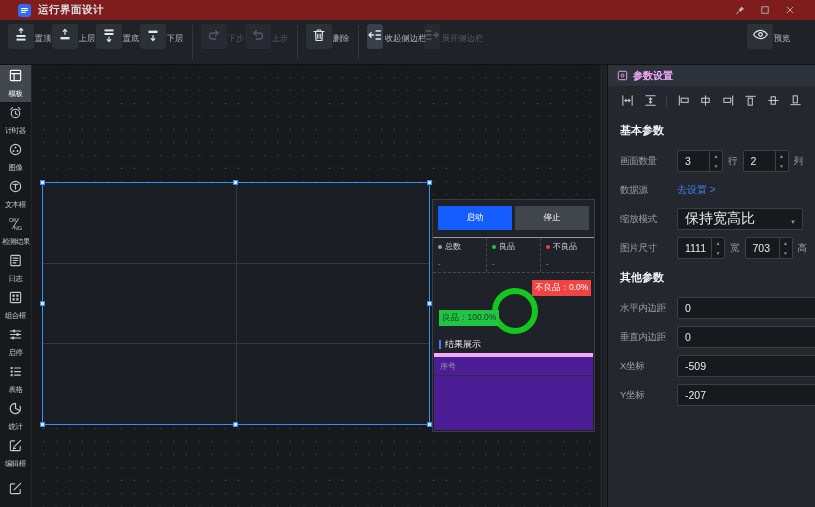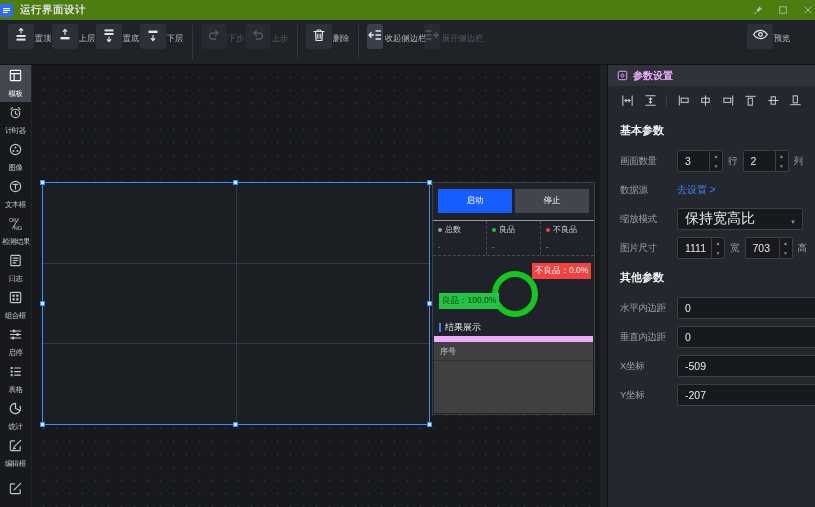--- a/index.html
+++ b/index.html
@@ -1,21 +1,21 @@
 <!DOCTYPE html>
 <html><head>
 <meta charset="utf-8">
 <style>
   * { box-sizing: border-box; margin: 0; padding: 0; }
   html,body { width:815px; height:507px; overflow:hidden; }
   body { font-family:"Liberation Sans","DejaVu Sans",sans-serif; background:#17191c; -webkit-font-smoothing:antialiased; }
   .app { width:815px; height:507px; display:flex; flex-direction:column; background:#17191c; }
 
   
-  .titlebar { height:20px; background:#4d7c0f; display:flex; align-items:center; padding:0 0; flex-shrink:0; }
+  .titlebar { height:20px; background:#7f1d1d; display:flex; align-items:center; padding:0 18px; flex-shrink:0; }
   .app-icon { width:13px; height:13px; background:#2f6bff; border-radius:3px; display:flex; align-items:center; justify-content:center; color:#fff; }
   .app-title { font-size:10.5px; font-weight:bold; color:#dfe1e5; margin-left:7px; flex:1; letter-spacing:.5px; }
   .win-controls { display:flex; align-items:center; gap:15px; color:#b9bcc0; margin-right:2px; }
   .win-controls svg { display:block; }
 
   
   .toolbar { height:45px; background:#1f2227; display:flex; align-items:flex-start; padding:4px 10px 0 8px; flex-shrink:0; border-bottom:1px solid #101214; }
   .tb-item { width:44px; display:flex; flex-direction:row; align-items:center; }
   .tb-item.wide { width:57px; }
   .tb-btn { width:40px; height:25px; background:#2c3037; border-radius:3px; display:flex; align-items:center; justify-content:center; color:#e3e5e8; }
@@ -42,40 +42,40 @@
             background-size:13px 13px; background-position:5px 6px; }
   .selection { position:absolute; left:10px; top:117px; width:388px; height:243px; border:1px solid #3491fa; }
   .tpl-grid { width:100%; height:100%; display:grid; grid-template-columns:1fr 1fr; grid-template-rows:1fr 1fr 1fr; gap:1px; background:#343840; }
   .tpl-cell { background:#1b1e23; }
   .handle { position:absolute; width:5px; height:5px; background:#d6eaff; border:1px solid #3491fa; }
   .h-tl{left:-3px;top:-3px} .h-tm{left:calc(50% - 3px);top:-3px} .h-tr{right:-3px;top:-3px}
   .h-ml{left:-3px;top:calc(50% - 3px)} .h-mr{right:-3px;top:calc(50% - 3px)}
   .h-bl{left:-3px;bottom:-3px} .h-bm{left:calc(50% - 3px);bottom:-3px} .h-br{right:-3px;bottom:-3px}
 
   
-  .widget-panel { position:absolute; left:400px; top:117px; width:163px; height:233px; background:#1f2228; border:1px solid #3a3e45; }
+  .widget-panel { position:absolute; left:400px; top:134px; width:163px; height:233px; background:#1f2228; border:1px solid #3a3e45; }
   .wp-buttons { display:flex; gap:3px; padding:6px 5px 7px 5px; }
   .wp-btn { flex:1; height:24px; display:flex; align-items:center; justify-content:center; font-size:8.5px; color:#fff; cursor:pointer; }
   .wp-btn.start { background:#165dff; }
   .wp-btn.stop  { background:#41454c; }
   .wp-stats { display:flex; border-top:1px solid #969aa0; border-bottom:1px dashed #474c54; }
   .stat { flex:1; padding:3px 0 4px 5px; border-right:1px dashed #474c54; }
   .stat:last-child { border-right:none; }
   .stat-head { display:flex; align-items:center; gap:3px; font-size:8px; color:#d5d7da; white-space:nowrap; }
   .dot { width:4px; height:4px; border-radius:50%; flex-shrink:0; }
   .dot-gray{background:#9aa0a6} .dot-green{background:#23c343} .dot-red{background:#f53f3f}
   .stat-val { font-size:8px; color:#9a9da3; margin-top:7px; }
   .ring { position:absolute; left:59px; top:88px; width:46px; height:46px; border:6px solid #14c71f; border-radius:50%; }
   .badge { position:absolute; font-size:8.5px; padding:2px 3px; white-space:nowrap; }
   .badge-red { left:99px; top:80px; background:#f24242; color:#fff; }
   .badge-green { left:6px; top:110px; background:#23c343; color:#0c3f1d; }
   .wp-result-head { position:absolute; left:6px; top:138px; display:flex; align-items:center; gap:4px; }
   .blue-bar { width:2px; height:9px; background:#4080ff; }
   .result-title { font-size:9px; color:#e8e9ea; }
-  .wp-table { position:absolute; left:1px; right:1px; top:153px; bottom:1px; background:#404040; border-top:6px solid #f0abfc;font-weight:bold; }
+  .wp-table { position:absolute; left:1px; right:1px; top:153px; bottom:1px; background:#4c1d95; border-top:4px solid #f0abfc; }
   .wp-th { font-size:8px; color:#9a9da3; padding:4px 6px 3px 6px; border-bottom:1px solid #2e3238; }
 
   .splitter { width:7px; background:#1e2126; flex-shrink:0; }
 
   
   .inspector { width:208px; background:#24272d; border-left:1px solid #101114; display:flex; flex-direction:column; flex-shrink:0; }
   .insp-header { height:21px; background:#2e323a; display:flex; align-items:center; gap:5px; padding:0 9px; color:#f0abfc; flex-shrink:0; }
   .insp-title { font-size:10px; font-weight:bold; }
   .align-row { display:flex; align-items:center; justify-content:space-between; padding:8px 13px 3px 13px; color:#c6c9cd; }
   .align-row .tool { cursor:pointer; display:flex; }

